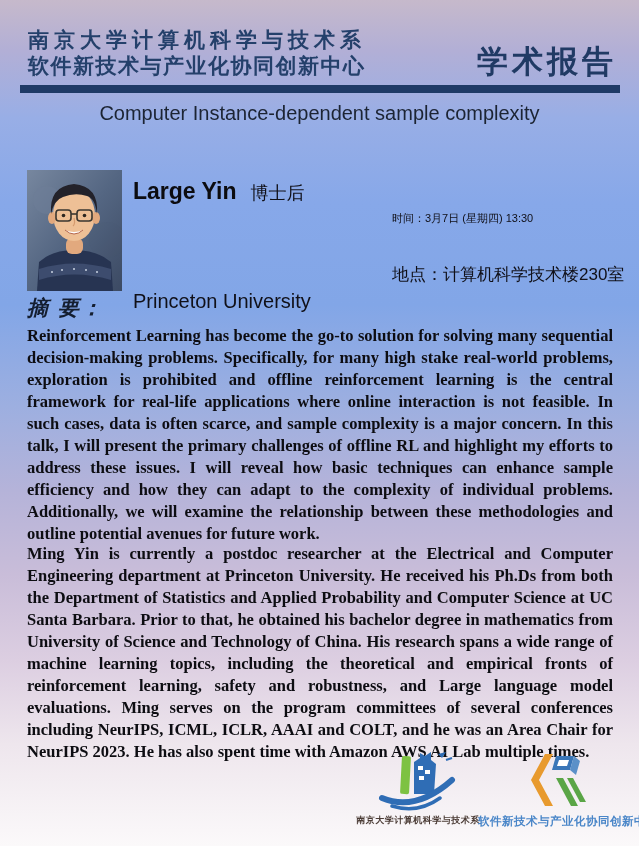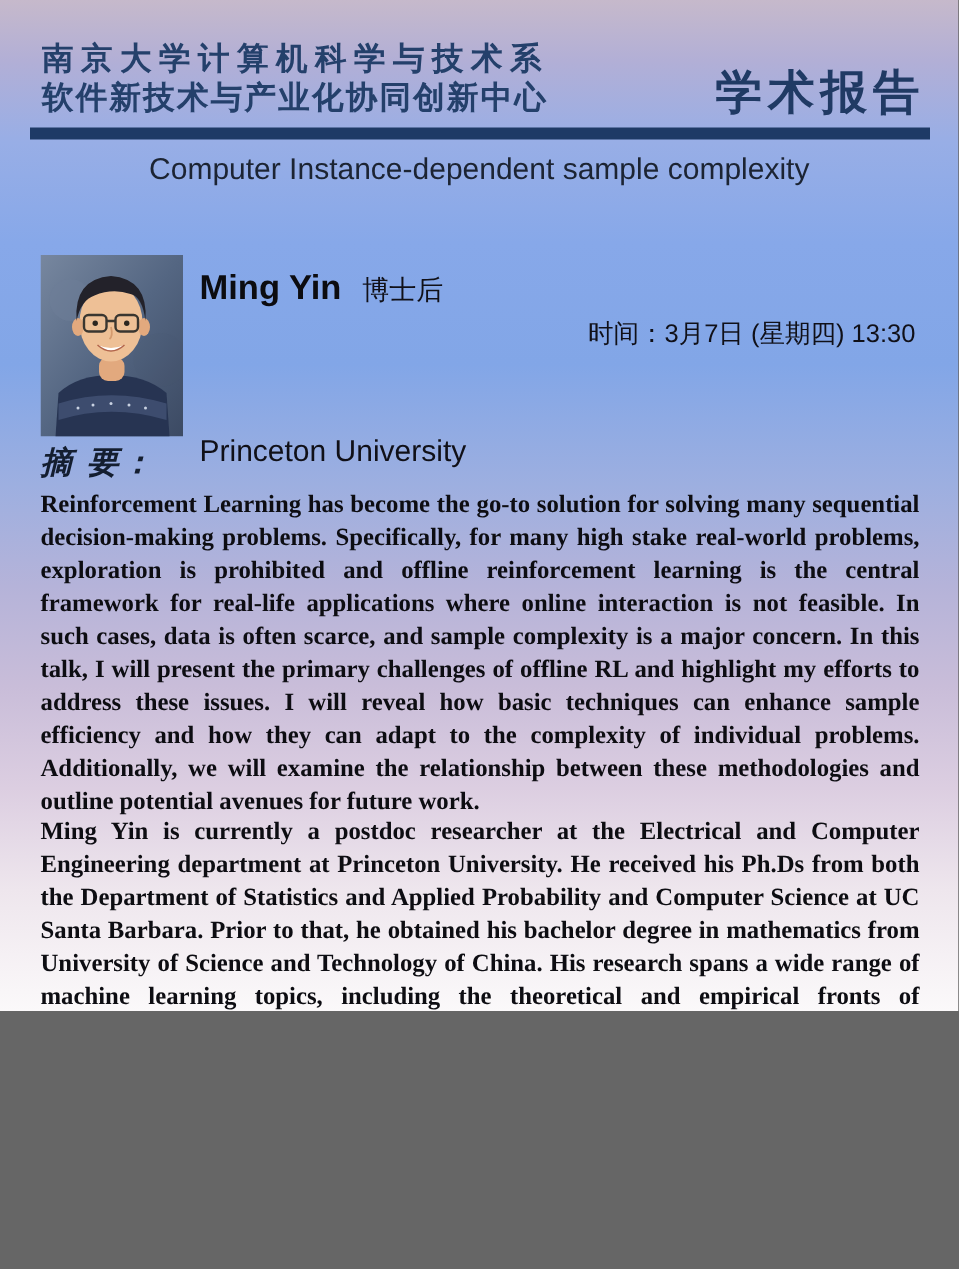--- a/index.html
+++ b/index.html
@@ -1,18 +1,18 @@
 <!DOCTYPE html>
 <html><head>
 <meta charset="utf-8">
 <style>
   html,body{margin:0;padding:0;background:#666;}
   .poster{
     position:relative;
-    width:639px;height:674px;
+    width:639px;height:846px;
     margin:0 auto;
     overflow:hidden;
     font-family:"Liberation Sans",sans-serif;
     background:linear-gradient(180deg,
       #c6b9cb 0%, #b2afd6 6%, #98aee6 14%, #87a8e9 24%,
       #82a6e7 36%, #9dafe0 48%, #b5b3d9 58%, #c9bdd9 68%,
       #dccee1 78%, #eee6ed 88%, #fbf9fa 100%);
   }
   
   .header{position:absolute;left:28px;top:27px;right:22px;display:flex;justify-content:space-between;align-items:flex-start;}
@@ -24,21 +24,21 @@
   
   .talk-title{position:absolute;left:0;top:100px;width:639px;text-align:center;
     color:#1c2433;font-size:20px;font-weight:400;line-height:26px;margin:0;}
   
   .speaker{position:absolute;left:0;top:170px;width:639px;height:122px;}
   .photo{position:absolute;left:27px;top:0;width:95px;height:121px;display:block;}
   .s-name-row{position:absolute;left:133px;top:8px;white-space:nowrap;}
   .s-name{font-size:23px;font-weight:bold;color:#0c0c10;}
   .s-degree{font-size:18px;color:#101018;margin-left:14px;}
   .s-dept{position:absolute;left:133px;top:41px;font-size:17px;color:#101018;white-space:nowrap;}
-  .s-time{position:absolute;left:392px;top:41px;font-size:17px;color:#101018;white-space:nowrap;}
+  .s-time{position:absolute;left:392px;top:41px;font-size:11px;color:#101018;white-space:nowrap;}
   .s-affil{position:absolute;left:133px;top:93px;font-size:20px;color:#101018;white-space:nowrap;margin-top:27px;}
   .s-loc{position:absolute;left:392px;top:93px;font-size:17px;color:#101018;white-space:nowrap;}
   
   .sec-head{position:absolute;left:27px;color:#141e30;font-size:21px;font-weight:bold;letter-spacing:2px;font-style:italic;}
   .abstract-head{top:294px;}
   .bio-head{top:512px;}
   .body-text{position:absolute;left:27px;width:586px;
     font-family:"Liberation Serif",serif;font-size:16.5px;line-height:22px;
     color:#0d0d12;text-align:justify;margin:0;font-weight:bold;}
   .abstract-body{top:325px;}
@@ -101,24 +101,25 @@
       <rect x="50" y="40" width="15" height="11" rx="3" fill="none" stroke="#3a3630" stroke-width="1.6"></rect>
       <line x1="44" y1="44" x2="50" y2="44" stroke="#3a3630" stroke-width="1.6"></line>
       <circle cx="36.5" cy="45.5" r="1.8" fill="#2c2620"></circle>
       <circle cx="57.5" cy="45.5" r="1.8" fill="#2c2620"></circle>
 
       <path d="M47,48 Q48.5,54 46,56" stroke="#d49a6e" stroke-width="1.2" fill="none"></path>
       <path d="M38,60 Q47,68 56,60 Q47,64 38,60 Z" fill="#fff"></path>
       <path d="M38,60 Q47,68 56,60" stroke="#b3654a" stroke-width="1" fill="none"></path>
     </svg>
     <div class="s-name-row">
-      <span class="s-name">Ming Yin</span><span class="s-degree">博士后</span>
+      <span class="s-name">Large Yin</span><span class="s-degree">博士后</span>
     </div>
     <div class="s-time">时间：3月7日 (星期四)  13:30</div>
     <div class="s-affil">Princeton University</div>
+    <div class="s-loc">地点：计算机科学技术楼230室</div>
   </div>
 
   <div class="sec-head abstract-head">摘 要：</div>
   <p class="body-text abstract-body">Reinforcement Learning has become the go-to solution for solving many sequential decision-making problems. Specifically, for many high stake real-world problems, exploration is prohibited and offline reinforcement learning is the central framework for real-life applications where online interaction is not feasible. In such cases, data is often scarce, and sample complexity is a major concern. In this talk, I will present the primary challenges of offline RL and highlight my efforts to address these issues. I will reveal how basic techniques can enhance sample efficiency and how they can adapt to the complexity of individual problems. Additionally, we will examine the relationship between these methodologies and outline potential avenues for future work.</p>
 
   <p class="body-text bio-body">Ming Yin is currently a postdoc researcher at the Electrical and Computer Engineering department at Princeton University. He received his Ph.Ds from both the Department of Statistics and Applied Probability and Computer Science at UC Santa Barbara. Prior to that, he obtained his bachelor degree in mathematics from University of Science and Technology of China. His research spans a wide range of machine learning topics, including the theoretical and empirical fronts of reinforcement learning, safety and robustness, and Large language model evaluations. Ming serves on the program committees of several conferences including NeurIPS, ICML, ICLR, AAAI and COLT, and he was an Area Chair for NeurIPS 2023. He has also spent time with  Amazon AWS AI Lab multiple times.</p>
 
   <div class="logo-left">
     <svg class="logo-art" width="84" height="62" viewBox="0 0 84 62" xmlns="http://www.w3.org/2000/svg">
 

